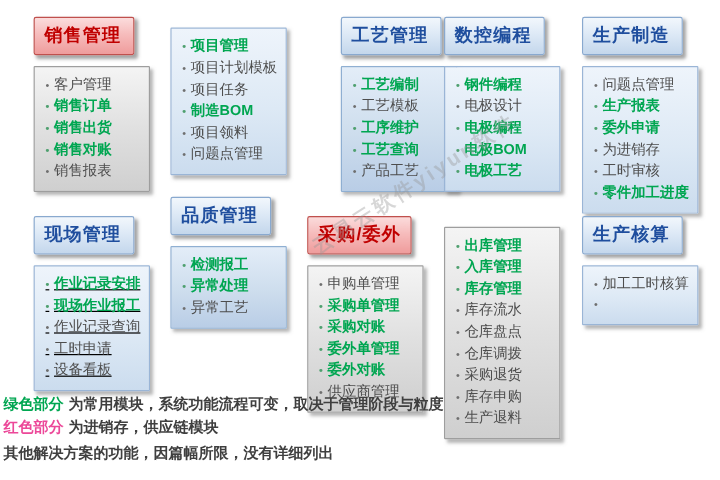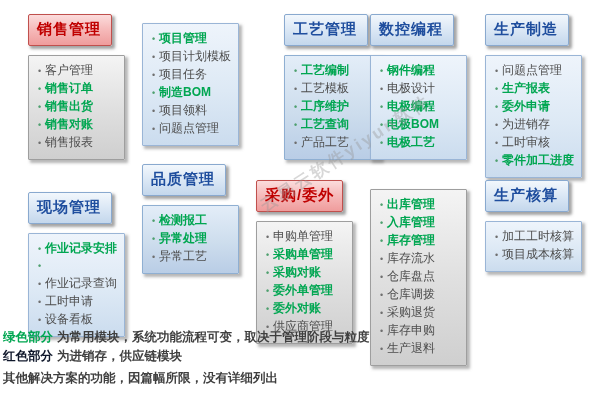--- a/index.html
+++ b/index.html
@@ -96,21 +96,21 @@
   .notes { position:absolute; left:3px; top:328px; z-index:4; width:366px; }
   .note-line {
     font-size:12.5px;
     line-height:18.5px;
     color:#3f3f3f;
     font-weight:600;
     white-space:nowrap;
   }
   .note-line .lbl { font-weight:700; margin-right:4px; }
   .note-line .lbl.green { color:#00a651; }
-  .note-line .lbl.red { color:#0f172a; }
+  .note-line .lbl.red { color:#ec4899; }
   .note-line.other { margin-top:4px; }
 </style>
 </head>
 <body>
 
 <div id="canvas">
 
   <div class="watermark">云易云软件yiyun软件</div>
 
   <div id="modules-layer">
@@ -239,29 +239,30 @@
           <div class="item">
             <span class="bullet">•</span>
             <span class="item-label">工时审核</span>
           </div>
           <div class="item green">
             <span class="bullet">•</span>
             <span class="item-label">零件加工进度</span>
           </div>
         </div>
   </div>
-      <div class="module" style="left: 28px; top: 192px;">
+      <div class="module" style="left: 28px; top: 180px; text-decoration: underline;">
     <div class="hdr blue">现场管理</div>
     <div class="list lightblue">
           <div class="item green">
             <span class="bullet">•</span>
             <span class="item-label">作业记录安排</span>
           </div>
           <div class="item green">
             <span class="bullet">•</span>
+            <span class="item-label">现场作业报工</span>
           </div>
           <div class="item">
             <span class="bullet">•</span>
             <span class="item-label">作业记录查询</span>
           </div>
           <div class="item">
             <span class="bullet">•</span>
             <span class="item-label">工时申请</span>
           </div>
           <div class="item">
@@ -358,21 +359,20 @@
   </div>
       <div class="module" style="left: 485px; top: 180px;">
     <div class="hdr blue">生产核算</div>
     <div class="list lightblue">
           <div class="item">
             <span class="bullet">•</span>
             <span class="item-label">加工工时核算</span>
           </div>
           <div class="item">
             <span class="bullet">•</span>
-            <span class="item-label">项目成本核算</span>
           </div>
         </div>
   </div>
     </div>
 
   <div class="notes">
     <div class="note-line">
       <span class="lbl green">绿色部分</span><span>为常用模块，系统功能流程可变，取决于管理阶段与粒度</span>
     </div>
     <div class="note-line">

